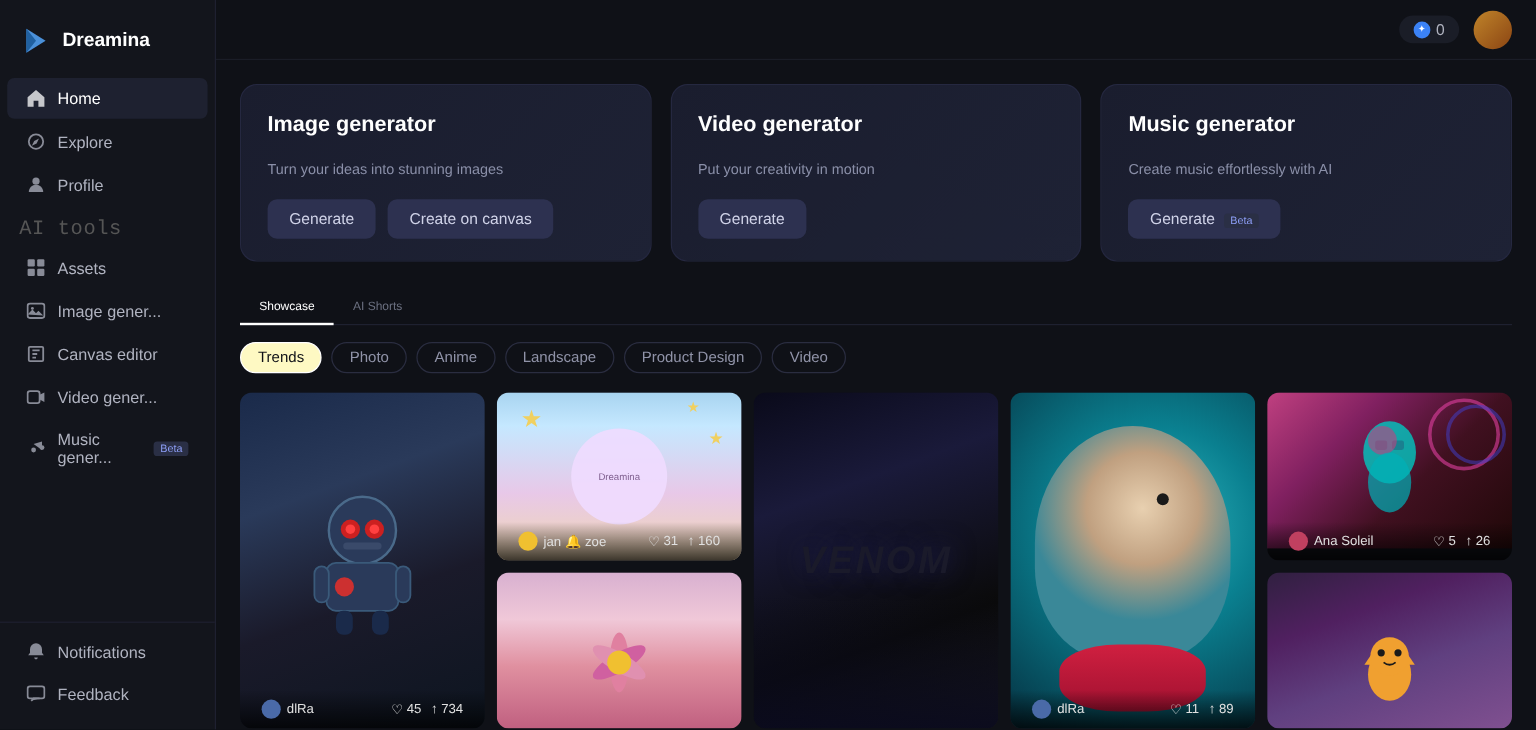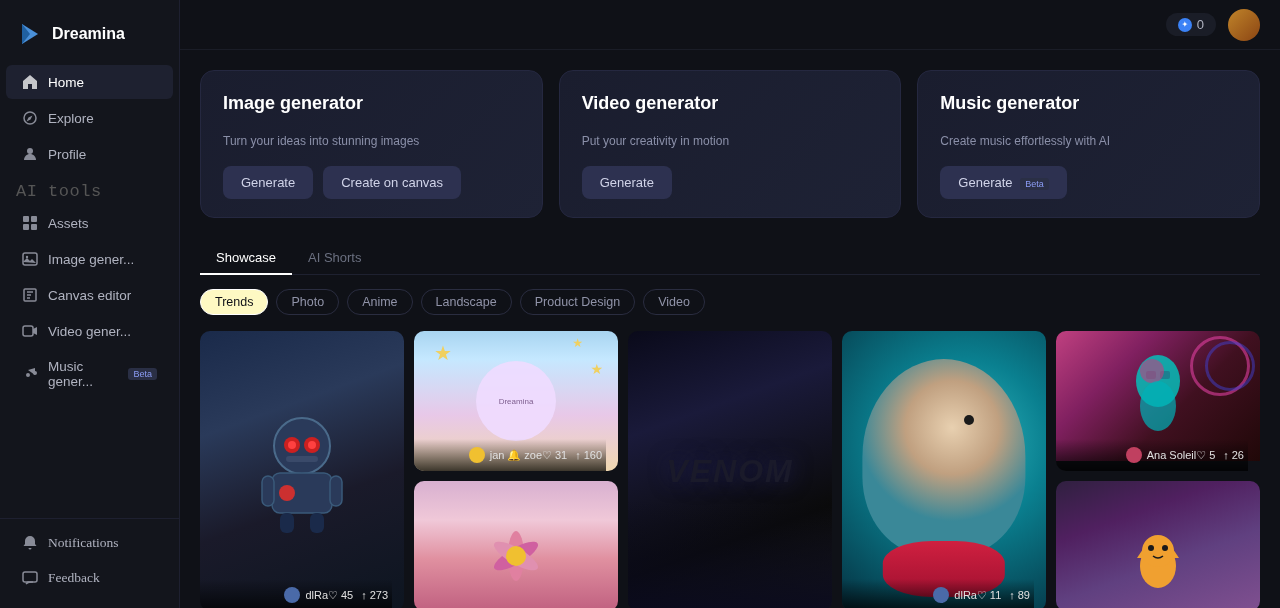--- a/index.html
+++ b/index.html
@@ -71,21 +71,20 @@
       color: #8b9cf4;
       font-size: 9px;
       padding: 1px 5px;
       border-radius: 3px;
       margin-left: 4px;
     }
     .nav-spacer { flex: 1; }
     .sidebar-bottom {
       border-top: 1px solid #1e2030;
       padding-top: 6px;
-      font-family: Liberation Serif, serif;
     }
 
     
     .main {
       flex: 1;
       display: flex;
       flex-direction: column;
       overflow: hidden;
     }
 
@@ -197,21 +196,21 @@
     
     .tabs-row {
       display: flex;
       align-items: center;
       gap: 0;
       margin-bottom: 14px;
       border-bottom: 1px solid #1e2130;
     }
     .tab {
       padding: 8px 16px;
-      font-size: 13px;
+      font-size: 10px;
       cursor: pointer;
       color: #6b7080;
       border-bottom: 2px solid transparent;
       margin-bottom: -1px;
     }
     .tab.active {
       color: #fff;
       border-bottom: 2px solid #fff;
     }
 
@@ -247,26 +246,26 @@
       position: relative;
       border-radius: 10px;
       overflow: hidden;
       cursor: pointer;
     }
     .gallery-item.tall { grid-row: span 2; }
     .gallery-overlay {
       position: absolute;
       bottom: 0;
       left: 0;
-      right: 12px;
-      padding: 8px 4px;
+      right: 0;
+      padding: 8px 18px;
       background: linear-gradient(transparent, rgba(0,0,0,0.75));
       display: flex;
       align-items: center;
-      justify-content: flex-end;
+      justify-content: space-between;
     }
     .gallery-user {
       display: flex;
       align-items: center;
       gap: 5px;
       font-size: 11px;
       color: #e0e0e0;
     }
     .user-dot {
       width: 16px;
@@ -555,21 +554,21 @@
             <div class="user-dot" style="background:#4a6aa8;"></div>
             <span>dlRa</span>
           </div>
           <div class="gallery-stats">
             <div class="stat">
               <span>♡</span>
               <span>45</span>
             </div>
             <div class="stat">
               <span>↑</span>
-              <span>273</span>
+              <span>734</span>
             </div>
           </div>
         </div>
       </div>
 
       <div class="gallery-item">
         <div class="img-dreamina" style="height:140px; position:relative;">
 
           <div style="position:absolute; top:10px; left:20px; color:#f0d060; font-size:20px;">★</div>
           <div style="position:absolute; top:30px; right:15px; color:#f0d060; font-size:14px;">★</div>

